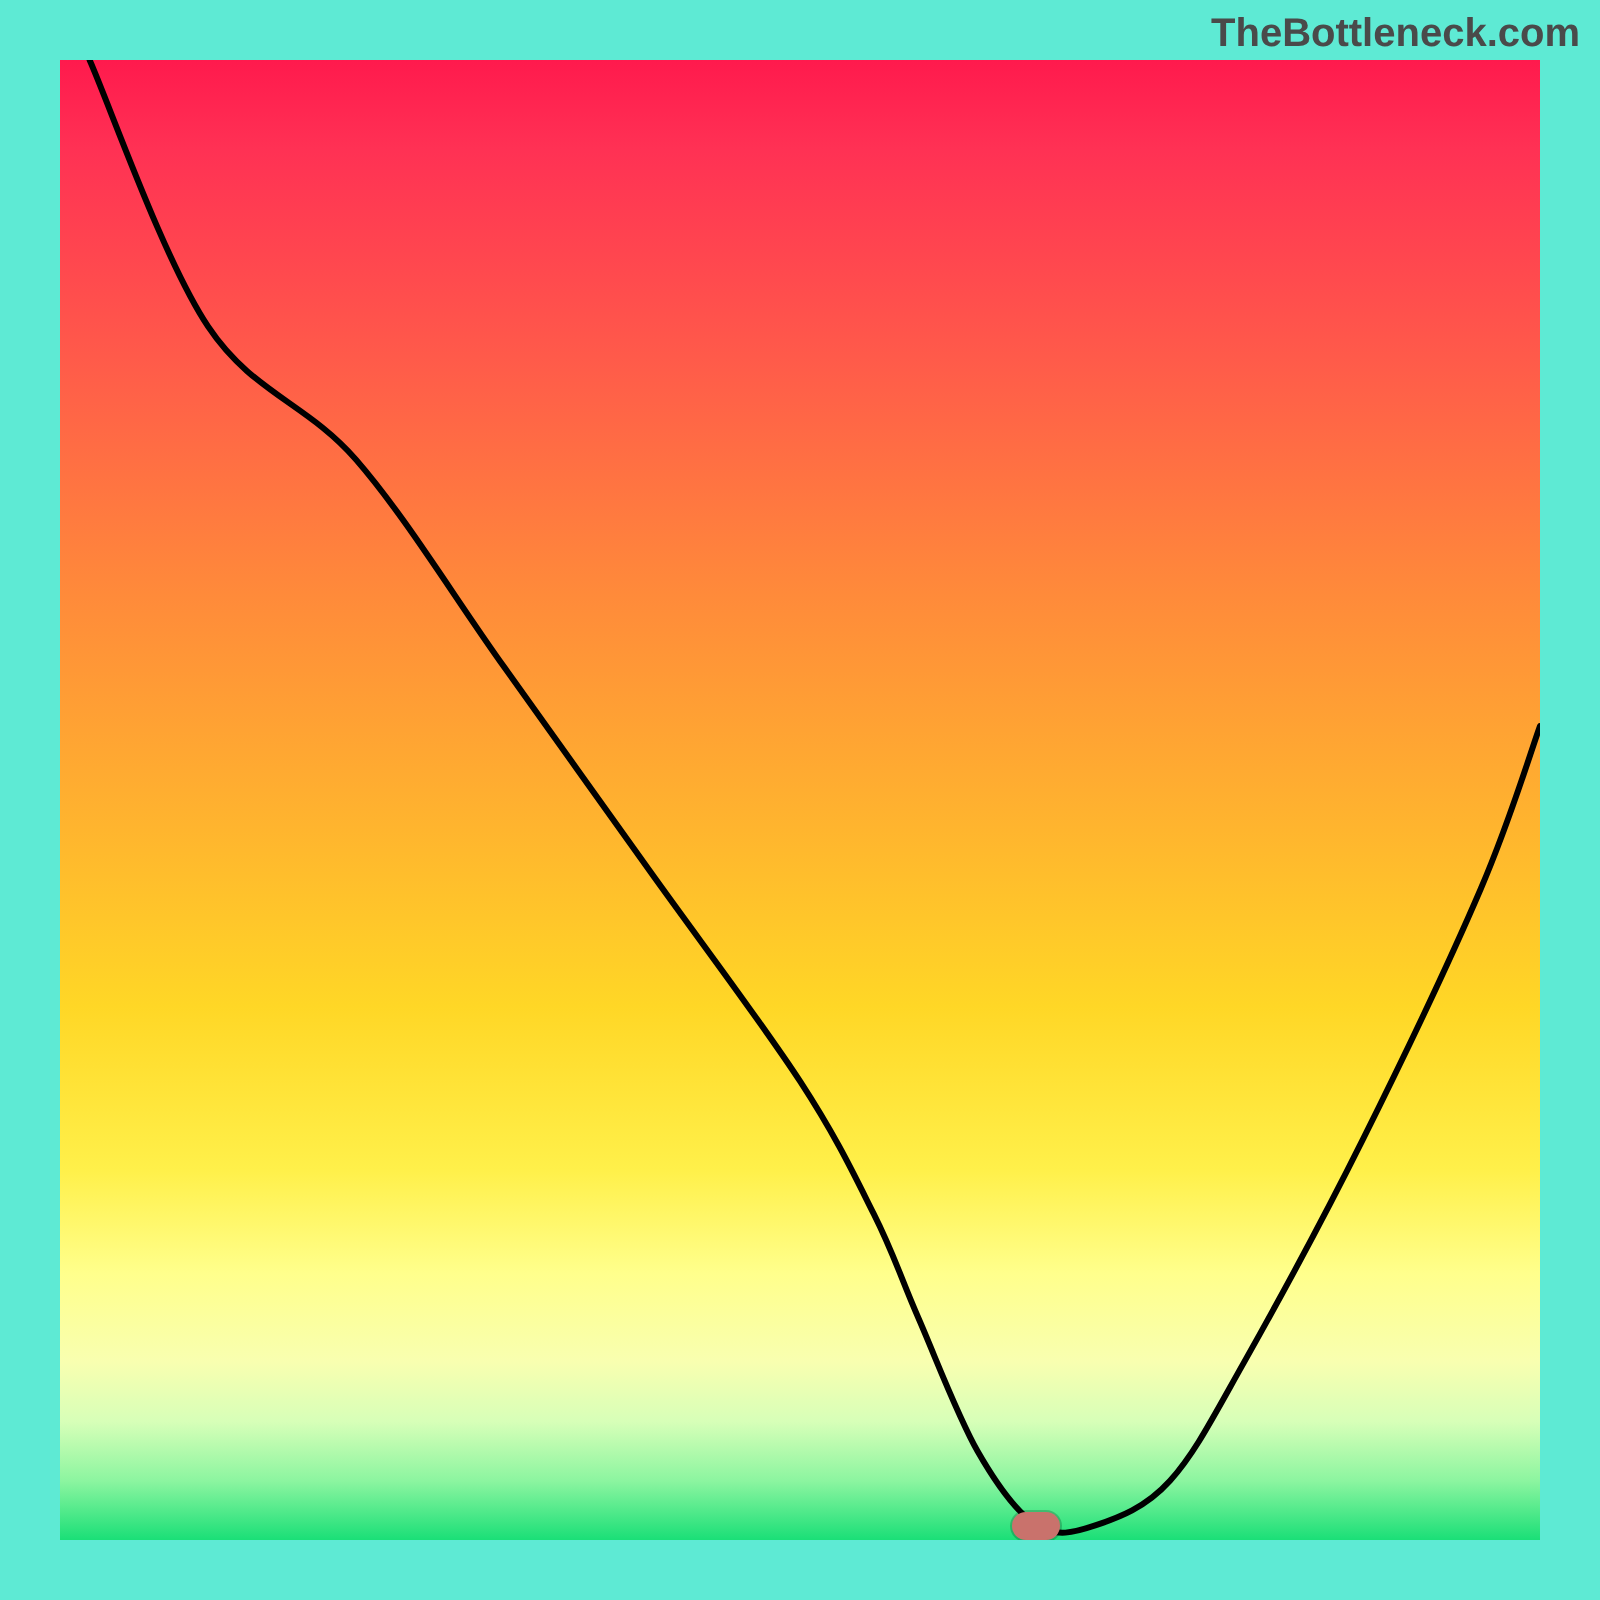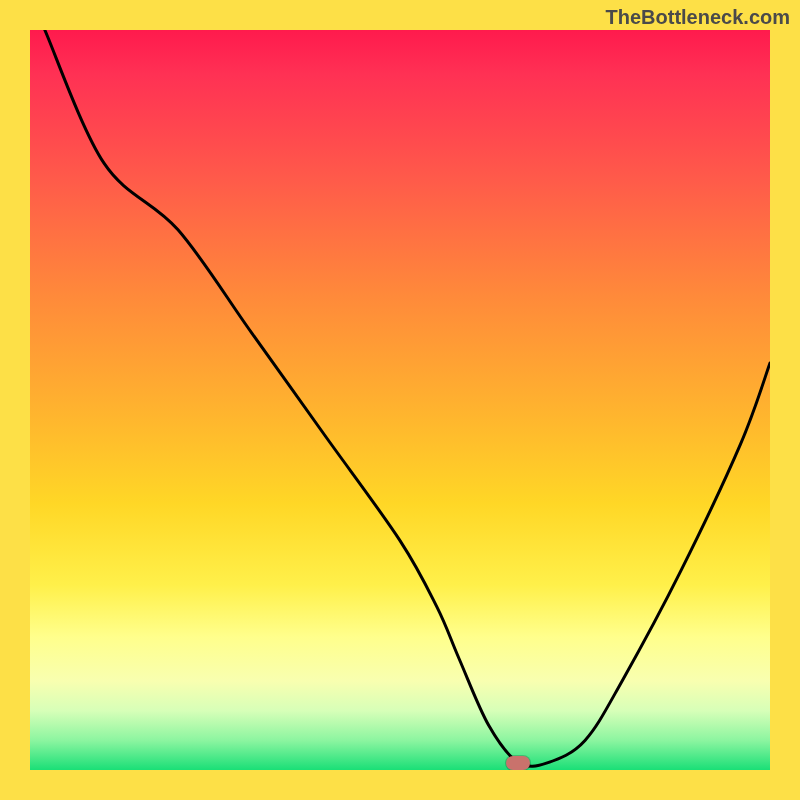--- a/index.html
+++ b/index.html
@@ -7,21 +7,21 @@
     padding: 0;
     width: 800px;
     height: 800px;
     background: #000;
     font-family: Arial, Helvetica, sans-serif;
   }
   .container {
     position: relative;
     width: 800px;
     height: 800px;
-    background: #fde047;
+    background: #5eead4;
   }
   .watermark {
     position: absolute;
     top: 6px;
     right: 10px;
     color: #4a4a4a;
     font-size: 20px;
     font-weight: bold;
     z-index: 10;
   }

